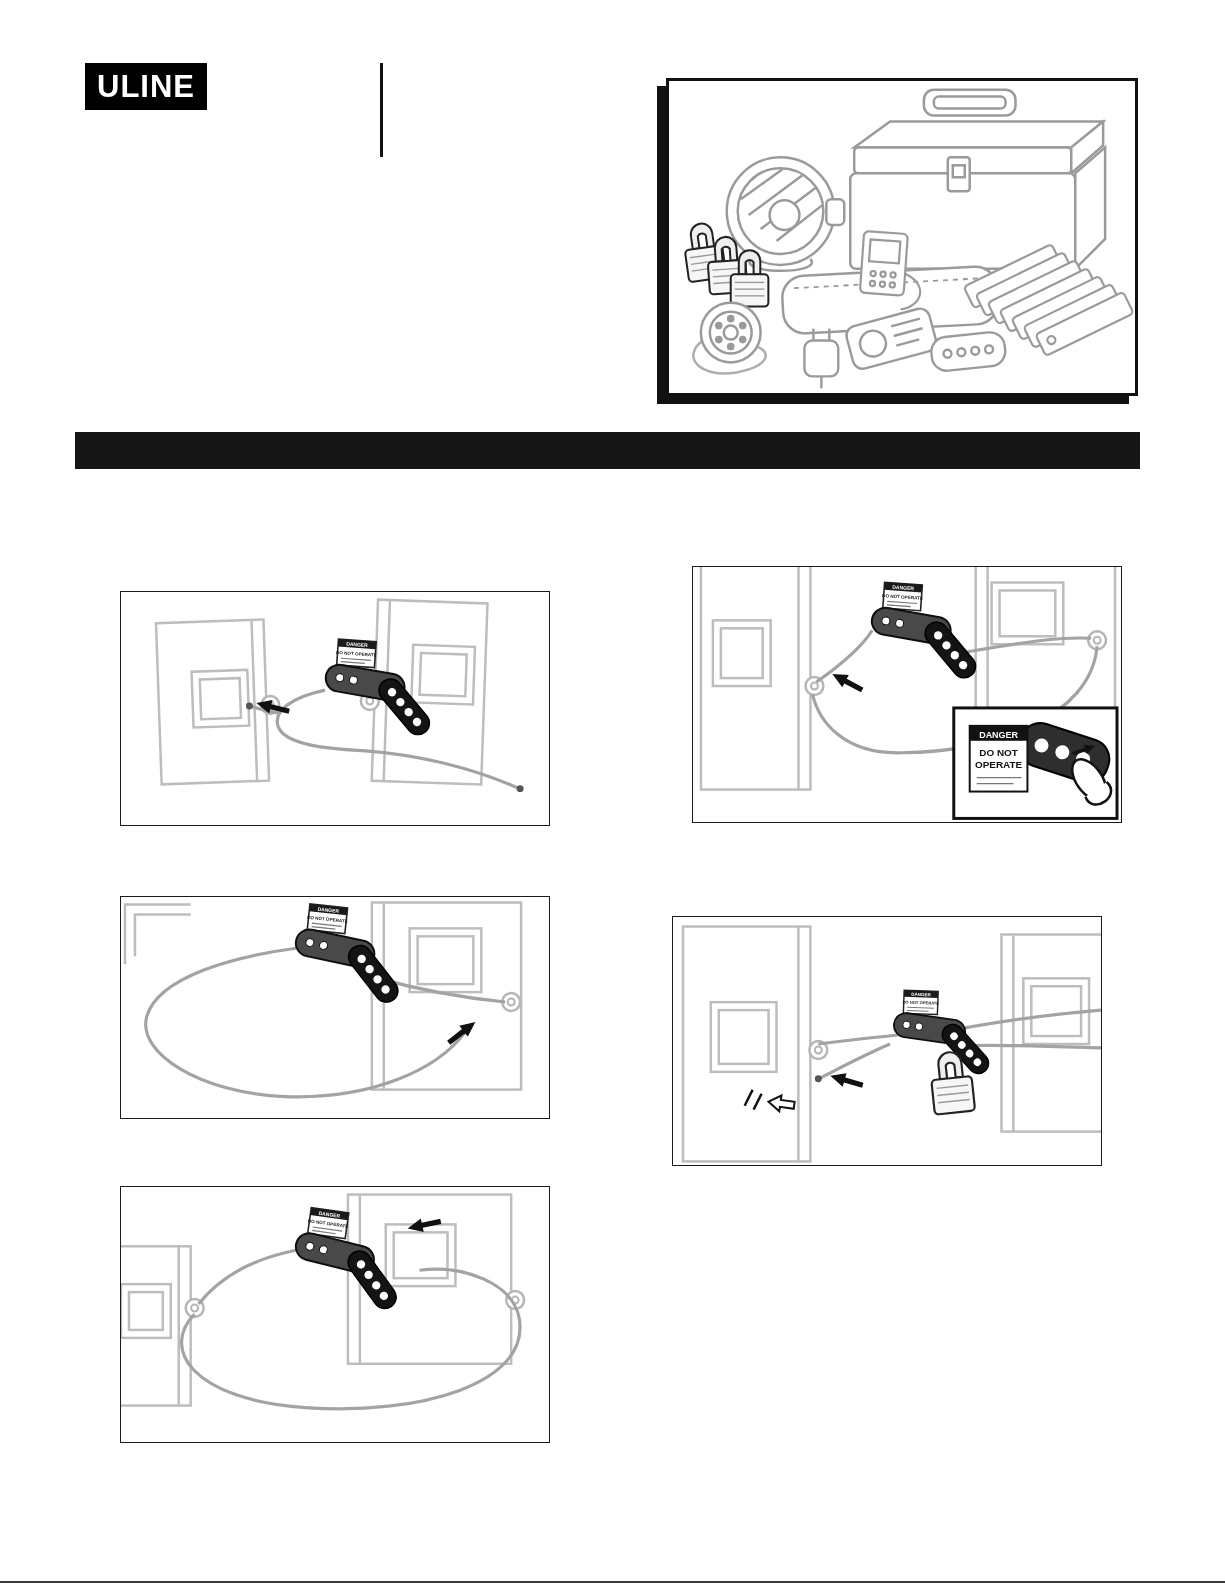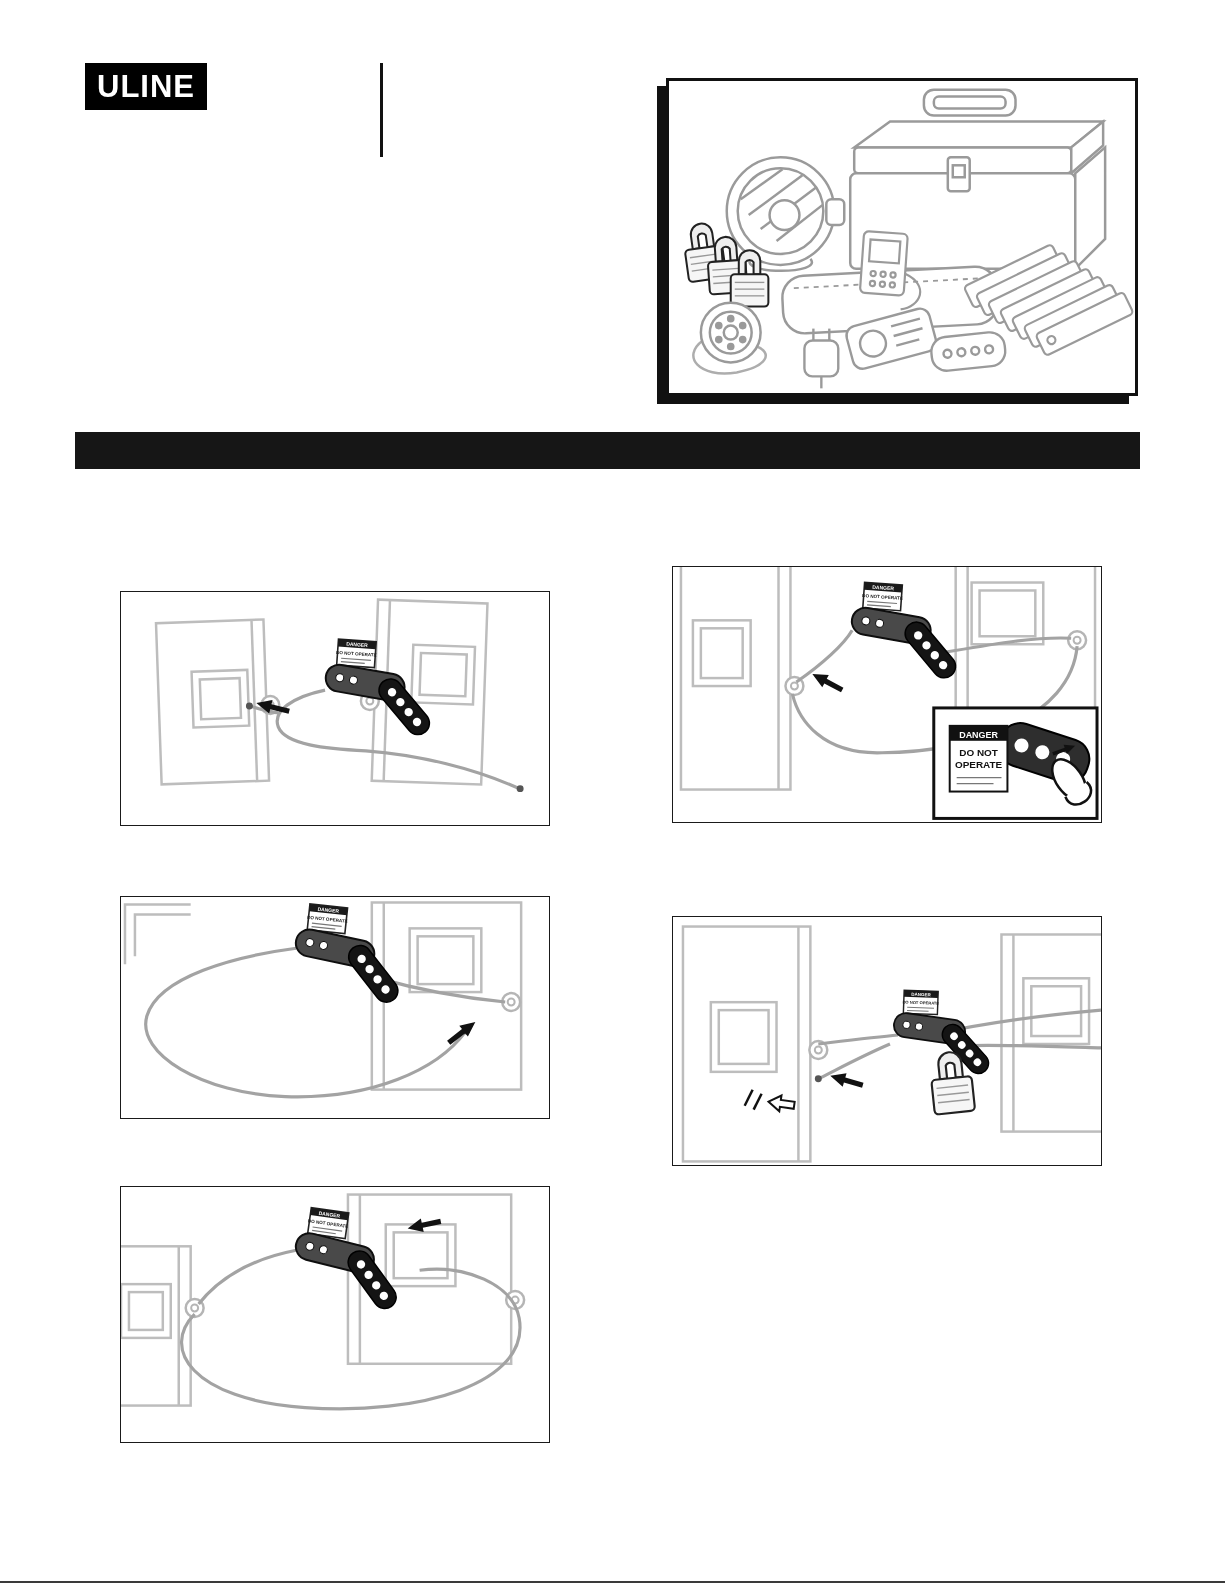--- a/index.html
+++ b/index.html
@@ -17,21 +17,21 @@
   .hero {
     position:absolute; left:666px; top:78px; width:472px; height:318px;
     border:3px solid #111; background:#fff; box-shadow:-9px 8px 0 0 #111;
   }
   .banner { position:absolute; left:75px; top:432px; width:1065px; height:37px; background:#161616;
     color:#161616; font-size:18px; overflow:hidden; }
   .panel { position:absolute; border:1.5px solid #1a1a1a; background:#fff; }
   .p1 { left:120px; top:591px;  width:430px; height:235px; }
   .p2 { left:120px; top:896px;  width:430px; height:223px; }
   .p3 { left:120px; top:1186px; width:430px; height:257px; }
-  .p4 { left:672px; top:566px;  width:430px; height:257px; }
+  .p4 { left:692px; top:566px;  width:430px; height:257px; }
   .p5 { left:672px; top:916px;  width:430px; height:250px; }
   .footer-rule { position:absolute; left:0; top:1581px; width:1225px; height:2px; background:#3a3a3a; }
   svg { display:block; width:100%; height:100%; font-family:"Liberation Sans", sans-serif; }
 </style>
 </head>
 <body>
 
 <svg width="0" height="0" style="position:absolute" aria-hidden="true">
   <defs>
     <g id="lockout-device">

